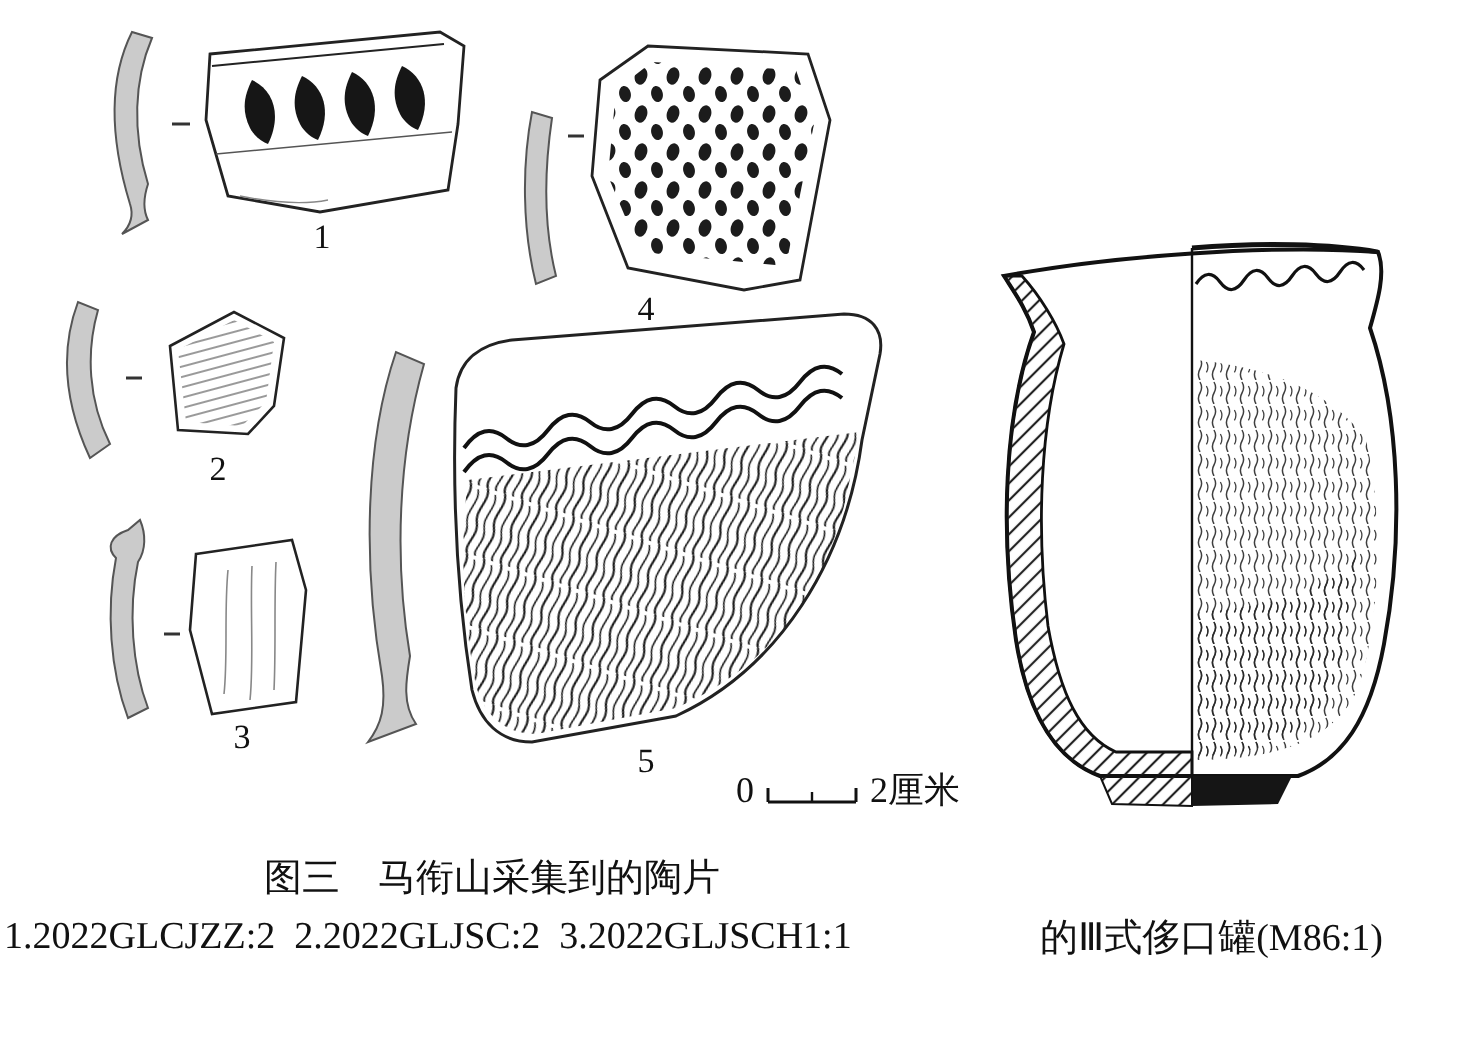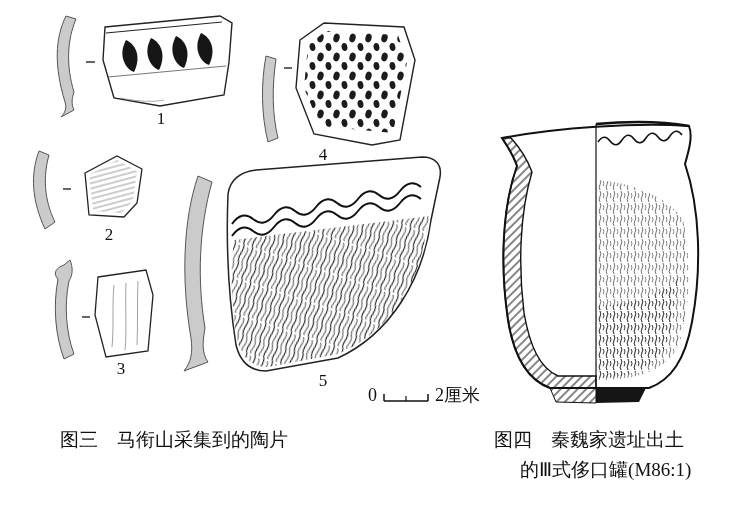--- a/index.html
+++ b/index.html
@@ -89,21 +89,22 @@
     <span>0</span>
     <svg width="48" height="16" viewBox="0 0 48 16">
       <line x1="2" y1="13" x2="46" y2="13" stroke="#111" stroke-width="1.5"></line>
       <line x1="2" y1="6" x2="2" y2="13" stroke="#111" stroke-width="1.5"></line>
       <line x1="24" y1="8" x2="24" y2="13" stroke="#111" stroke-width="1.2"></line>
       <line x1="46" y1="6" x2="46" y2="13" stroke="#111" stroke-width="1.5"></line>
     </svg>
     <span>2厘米</span>
   </div>
 
-  <div class="caption" style="left:60px;top:428px;width:300px;text-align:left">图三　马衔山采集到的陶片</div>
+  <div class="caption" style="left:60px;top:428px;width:300px;text-align:right">图三　马衔山采集到的陶片</div>
+  <div class="catalog" style="left:2px;top:457px">1.2022GLCJZZ:2  2.2022GLJSC:2  3.2022GLJSCH1:1</div>
 
   <svg class="abs" style="left:486px;top:106px" width="225" height="310" viewBox="0 0 225 310">
     <defs>
       <pattern id="jhatch" patternUnits="userSpaceOnUse" width="6" height="6" patternTransform="rotate(45)">
         <line x1="1" y1="0" x2="1" y2="6" stroke="#222" stroke-width="1.1"></line>
       </pattern>
       <pattern id="jstip" patternUnits="userSpaceOnUse" width="7" height="12">
         <path d="M2,1 q1.6,2.8 0,5.5 q-1.6,2.8 0,5.5" stroke="#2a2a2a" stroke-width="0.75" fill="none"></path>
         <path d="M5.2,3 q1.5,2.6 0,5.2" stroke="#2a2a2a" stroke-width="0.65" fill="none"></path>
       </pattern>
@@ -112,16 +113,15 @@
     <path d="M16,32 C21,40 27,48 31,60 C16,102 14,160 22,214 C28,252 42,274 64,282 L110,282 L110,270 L72,270 C54,262 44,241 38,207 C32,158 34,106 46,66 C42,55 34,42 25,32 Z" fill="url(#jhatch)" stroke="#111" stroke-width="1.4"></path>
     <line x1="110" y1="18" x2="110" y2="282" stroke="#111" stroke-width="1.2"></line>
     <path d="M110,18 C145,15 180,16 203,20" fill="none" stroke="#111" stroke-width="2.4"></path>
     <path d="M112,36 q6,-9 12,-1 t12,-1 t12,-1 t12,-1 t12,-1 t12,-1 t12,-1" fill="none" stroke="#111" stroke-width="1.6"></path>
     <path d="M112,74 C152,78 182,92 197,114 C206,152 204,206 193,238 C182,264 152,274 112,274 Z" fill="url(#jstip)" opacity="0.9"></path>
     <path d="M112,200 C150,198 178,188 192,172 C190,200 186,224 178,244 C166,262 142,272 112,272 Z" fill="url(#jstip)"></path>
     <path d="M110,282 L160,282 L153,296 L110,297 Z" fill="#151515"></path>
     <path d="M64,282 L110,282 L110,297 L70,296 Z" fill="url(#jhatch)" stroke="#111" stroke-width="1"></path>
   </svg>
 
-  <div class="caption" style="left:494px;top:428px;width:230px">图四　秦魏家遗址出土</div>
   <div class="caption" style="left:520px;top:458px;width:230px">的Ⅲ式侈口罐(M86:1)</div>
 
 </div>
 
 </body></html>

